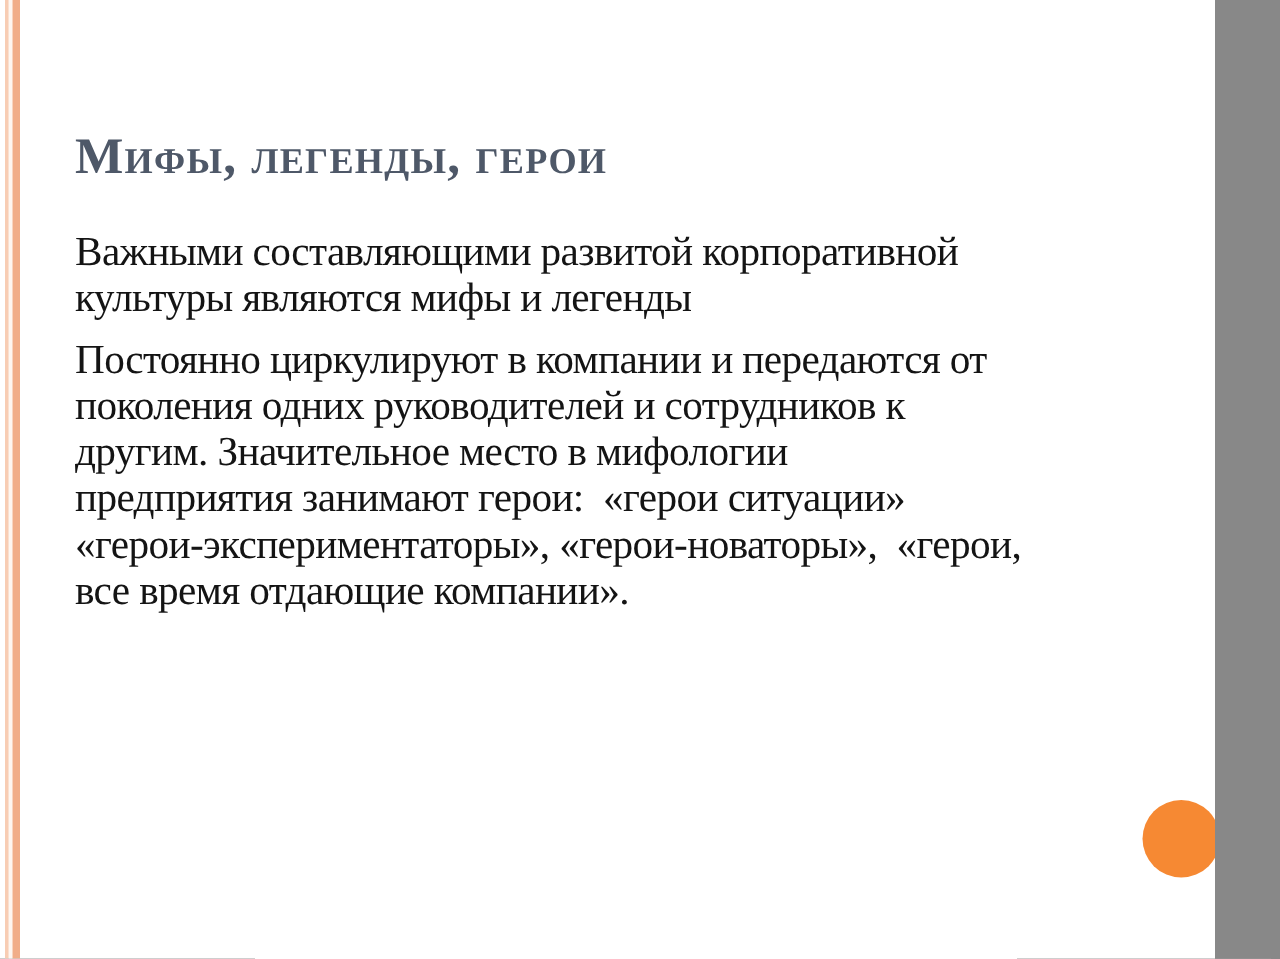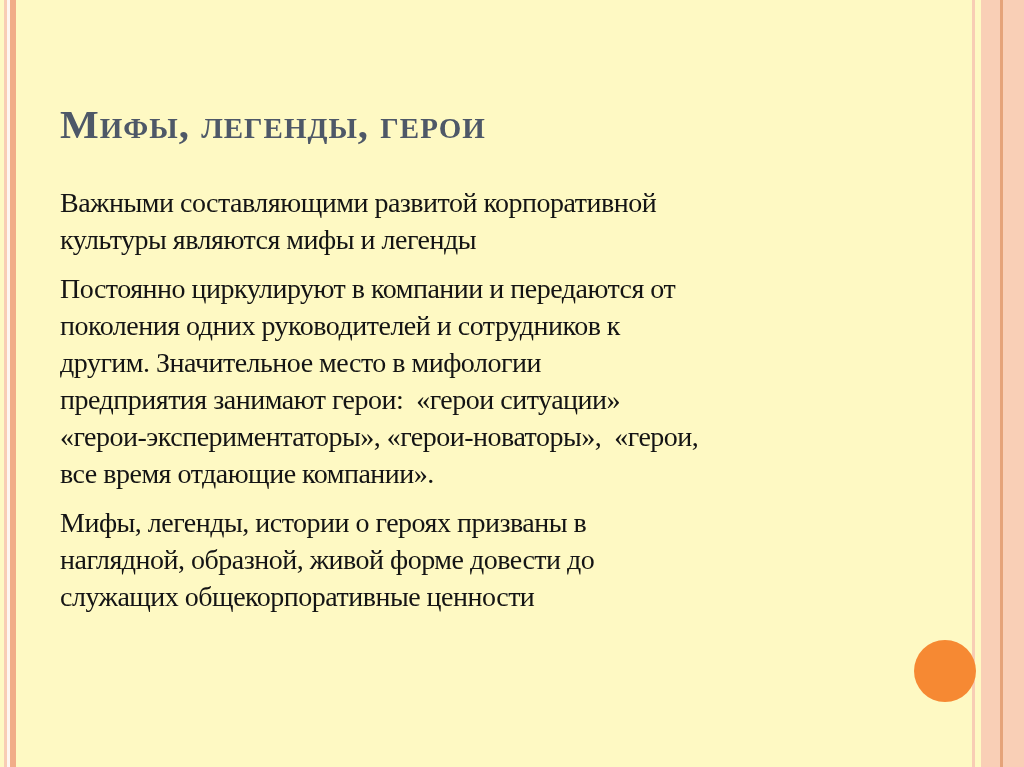--- a/index.html
+++ b/index.html
@@ -1,22 +1,23 @@
 <!DOCTYPE html>
 <html><head>
 <meta charset="utf-8">
 <style>
   html, body { margin: 0; padding: 0; background: #888; }
   .slide {
     position: relative;
-    width: 1024px;
+    width: 932px;
     height: 767px;
-    background: #fef9c3;
+    background: #ffffff;
     overflow: hidden;
     font-family: "Liberation Serif", "DejaVu Serif", serif;
+    padding-left: 40px;
   }
   
   .stripe { position: absolute; top: 0; bottom: 0; }
   .stripe-left-thin   { left: 4px;  width: 3px;  background: #f8cdb4; }
   .stripe-left-gap    { left: 7px;  width: 3px;  background: #fef6f0; }
   .stripe-left-thick  { left: 10px; width: 6px;  background: #f1ad88; }
   
   .stripe-right-thin  { left: 972px; width: 3px;  background: #f8cdb4; }
   .stripe-right-band  { left: 981px; width: 43px; background: #f9cfb6; }
   .stripe-right-line  { left: 1000px; width: 3px; background: #e5a379; }
@@ -38,21 +39,21 @@
     font-variant: small-caps;
     font-weight: bold;
     font-size: 41px;
     line-height: 48px;
     letter-spacing: 1px;
     color: #4e5868;
     margin: 0 0 36px 0;
   }
   .body p {
     margin: 0 0 12px 0;
-    font-size: 28px;
+    font-size: 33px;
     line-height: 37px;
     color: #141414;
     white-space: pre-wrap;
     letter-spacing: -0.5px;
   }
 </style>
 </head>
 <body>
 
 <div class="slide">
@@ -71,19 +72,16 @@
     <h1 class="title">Мифы, легенды, герои</h1>
     <div class="body">
       <p>Важными составляющими развитой корпоративной
 культуры являются мифы и легенды</p>
       <p>Постоянно циркулируют в компании и передаются от
 поколения одних руководителей и сотрудников к
 другим. Значительное место в мифологии
 предприятия занимают герои:  «герои ситуации»
 «герои-экспериментаторы», «герои-новаторы»,  «герои,
 все время отдающие компании».</p>
-      <p>Мифы, легенды, истории о героях призваны в
-наглядной, образной, живой форме довести до
-служащих общекорпоративные ценности</p>
     </div>
   </div>
 
 </div>
 
 </body></html>

